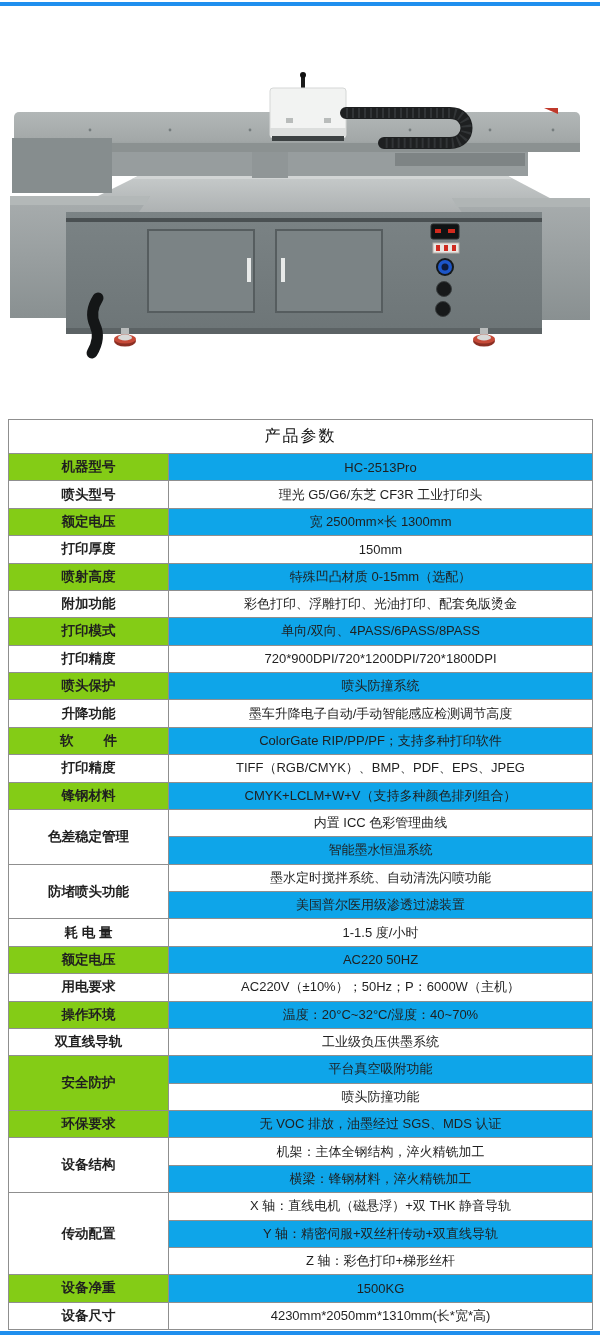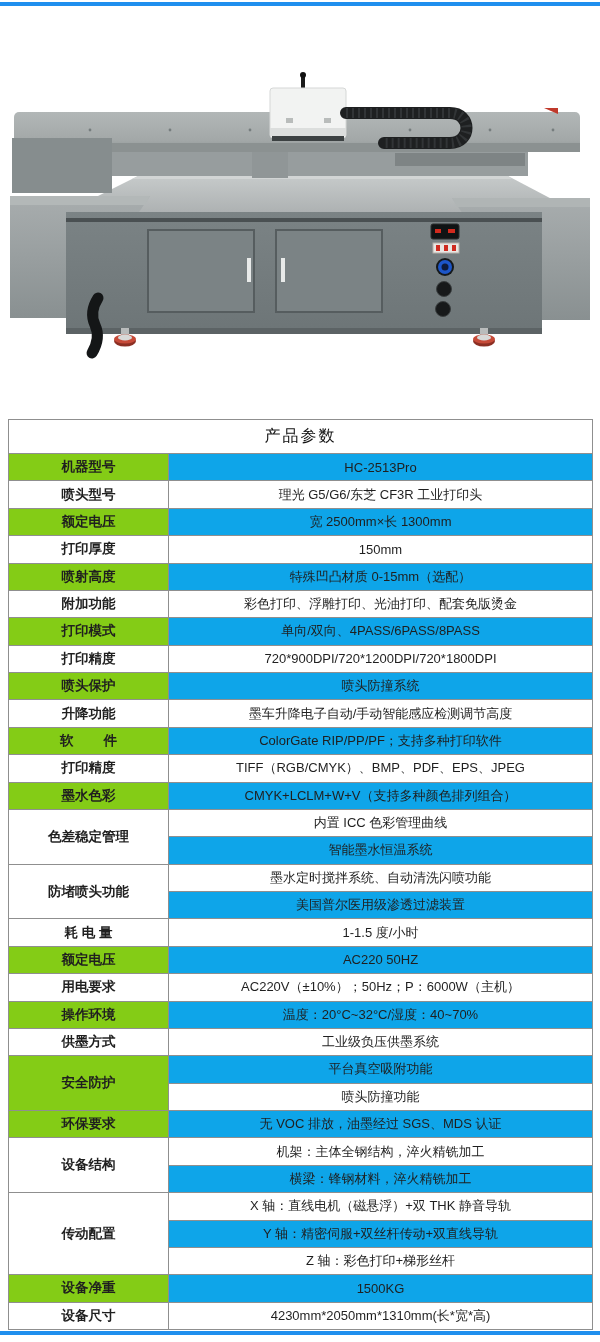--- a/index.html
+++ b/index.html
@@ -206,21 +206,21 @@
       </tr>
       <tr class="alt">
         <td class="label" rowspan="1">软        件</td>
         <td class="value">ColorGate RIP/PP/PF；支持多种打印软件</td>
       </tr>
       <tr>
         <td class="label" rowspan="1">打印精度</td>
         <td class="value">TIFF（RGB/CMYK）、BMP、PDF、EPS、JPEG</td>
       </tr>
       <tr class="alt">
-        <td class="label" rowspan="1">墨水色彩</td>
+        <td class="label" rowspan="1">锋钢材料</td>
         <td class="value">CMYK+LCLM+W+V（支持多种颜色排列组合）</td>
       </tr>
       <tr>
         <td class="label" rowspan="2">色差稳定管理</td>
         <td class="value">内置 ICC 色彩管理曲线</td>
       </tr>
       <tr class="alt">
         <td class="value">智能墨水恒温系统</td>
       </tr>
       <tr>
@@ -240,21 +240,21 @@
       </tr>
       <tr>
         <td class="label" rowspan="1">用电要求</td>
         <td class="value">AC220V（±10%）；50Hz；P：6000W（主机）</td>
       </tr>
       <tr class="alt">
         <td class="label" rowspan="1">操作环境</td>
         <td class="value">温度：20°C~32°C/湿度：40~70%</td>
       </tr>
       <tr>
-        <td class="label" rowspan="1">供墨方式</td>
+        <td class="label" rowspan="1">双直线导轨</td>
         <td class="value">工业级负压供墨系统</td>
       </tr>
       <tr class="alt">
         <td class="label" rowspan="2">安全防护</td>
         <td class="value">平台真空吸附功能</td>
       </tr>
       <tr>
         <td class="value">喷头防撞功能</td>
       </tr>
       <tr class="alt">

